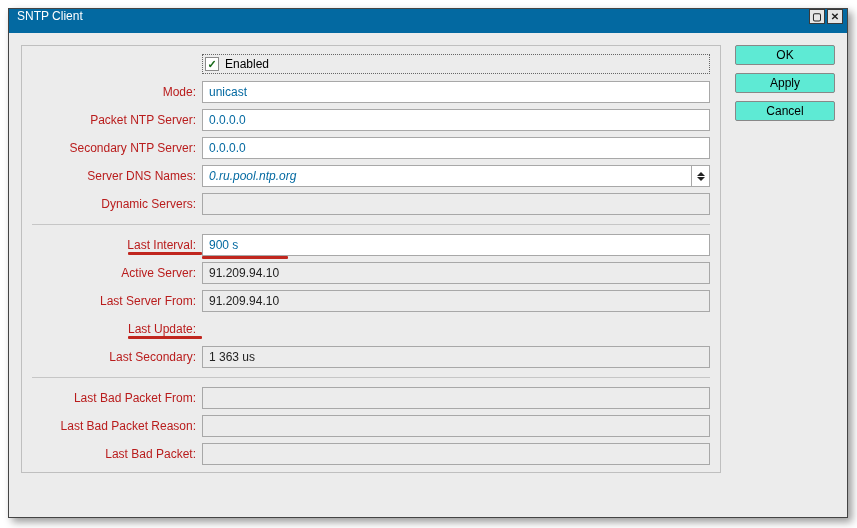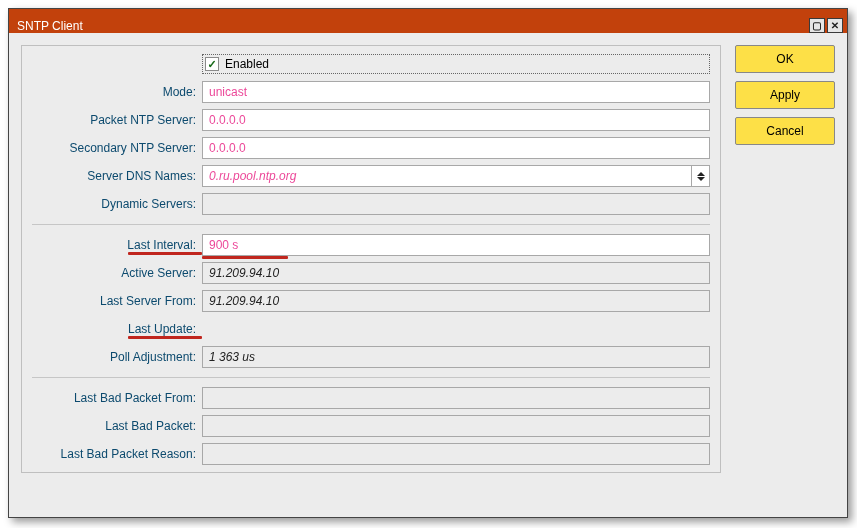--- a/index.html
+++ b/index.html
@@ -15,24 +15,24 @@
   .window {
     position: absolute;
     left: 8px; top: 8px;
     width: 840px; height: 510px;
     background: #ececec;
     border: 1px solid #444;
     box-shadow: 4px 4px 8px rgba(0,0,0,0.4);
   }
   .titlebar {
     height: 24px;
-    background: #c2410c;
+    background: #0369a1;
     color: #fff;
     display: flex;
-    align-items: flex-end;
+    align-items: flex-start;
     padding: 0 4px 0 8px;
     font-size: 12px;
   }
   .titlebar-text { flex: 1; }
   .titlebar-btn {
     width: 16px; height: 15px;
     background: #e6e6e6;
     border: 1px solid #3a3a3a;
     margin-left: 2px;
     display: flex;
@@ -63,21 +63,21 @@
   }
   .row {
     display: flex;
     align-items: center;
     min-height: 28px;
   }
   .lbl {
     width: 170px;
     text-align: right;
     padding-right: 6px;
-    color: #0c4a6e;
+    color: #b91c1c;
     position: relative;
   }
   .fld {
     flex: 1;
     position: relative;
     display: flex;
     align-items: center;
   }
   .checkbox-wrap {
     display: flex;
@@ -98,28 +98,27 @@
     color: #1a6b1a;
     font-weight: bold;
   }
   input.text, .readonly {
     width: 100%;
     height: 22px;
     font: inherit;
     padding: 0 6px;
     border: 1px solid #a8a8a8;
     background: #fff;
-    color: #ec4899;
+    color: #0369a1;
   }
   .readonly {
     background: #ececec;
     display: flex;
     align-items: center;
     color: #222;
-    font-style: italic;
   }
   .spinner-wrap {
     position: relative;
     flex: 1;
     font-style: italic;
   }
   .spinner-btns {
     width: 18px;
     height: 22px;
     border: 1px solid #a8a8a8;
@@ -139,23 +138,23 @@
   .arrow.up { border-bottom: 4px solid #222; }
   .arrow.down { border-top: 4px solid #222; }
   .btn-col {
     width: 100px;
     margin-left: 14px;
     display: flex;
     flex-direction: column;
     gap: 8px;
   }
   button.dlg-btn {
-    height: 28px;
+    height: 20px;
     font: inherit;
-    background: #fde047;
+    background: #5eead4;
     border: 1px solid #888;
     border-radius: 2px;
     cursor: pointer;
   }
   .underline {
     height: 3px;
     background: #c0261e;
     border-radius: 1px;
     position: absolute;
     bottom: -3px;
@@ -267,46 +266,46 @@
         </div>
 
         <div class="row">
           <div class="lbl">
             <span>Last Update:</span>
             <div class="underline ul-lu-label"></div>
           </div>
         </div>
 
         <div class="row">
-          <div class="lbl">Poll Adjustment:</div>
+          <div class="lbl">Last Secondary:</div>
           <div class="fld">
             <div class="readonly">1 363 us</div>
           </div>
         </div>
       </div>
 
       <div class="divider"></div>
 
       <div class="section">
         <div class="row">
           <div class="lbl">Last Bad Packet From:</div>
           <div class="fld">
             <div class="readonly"></div>
           </div>
         </div>
 
         <div class="row">
+          <div class="lbl">Last Bad Packet Reason:</div>
+          <div class="fld">
+            <div class="readonly"></div>
+          </div>
+        </div>
+
+        <div class="row">
           <div class="lbl">Last Bad Packet:</div>
-          <div class="fld">
-            <div class="readonly"></div>
-          </div>
-        </div>
-
-        <div class="row">
-          <div class="lbl">Last Bad Packet Reason:</div>
           <div class="fld">
             <div class="readonly"></div>
           </div>
         </div>
       </div>
 
     </div>
 
     <div class="btn-col">
       <button class="dlg-btn">OK</button>

